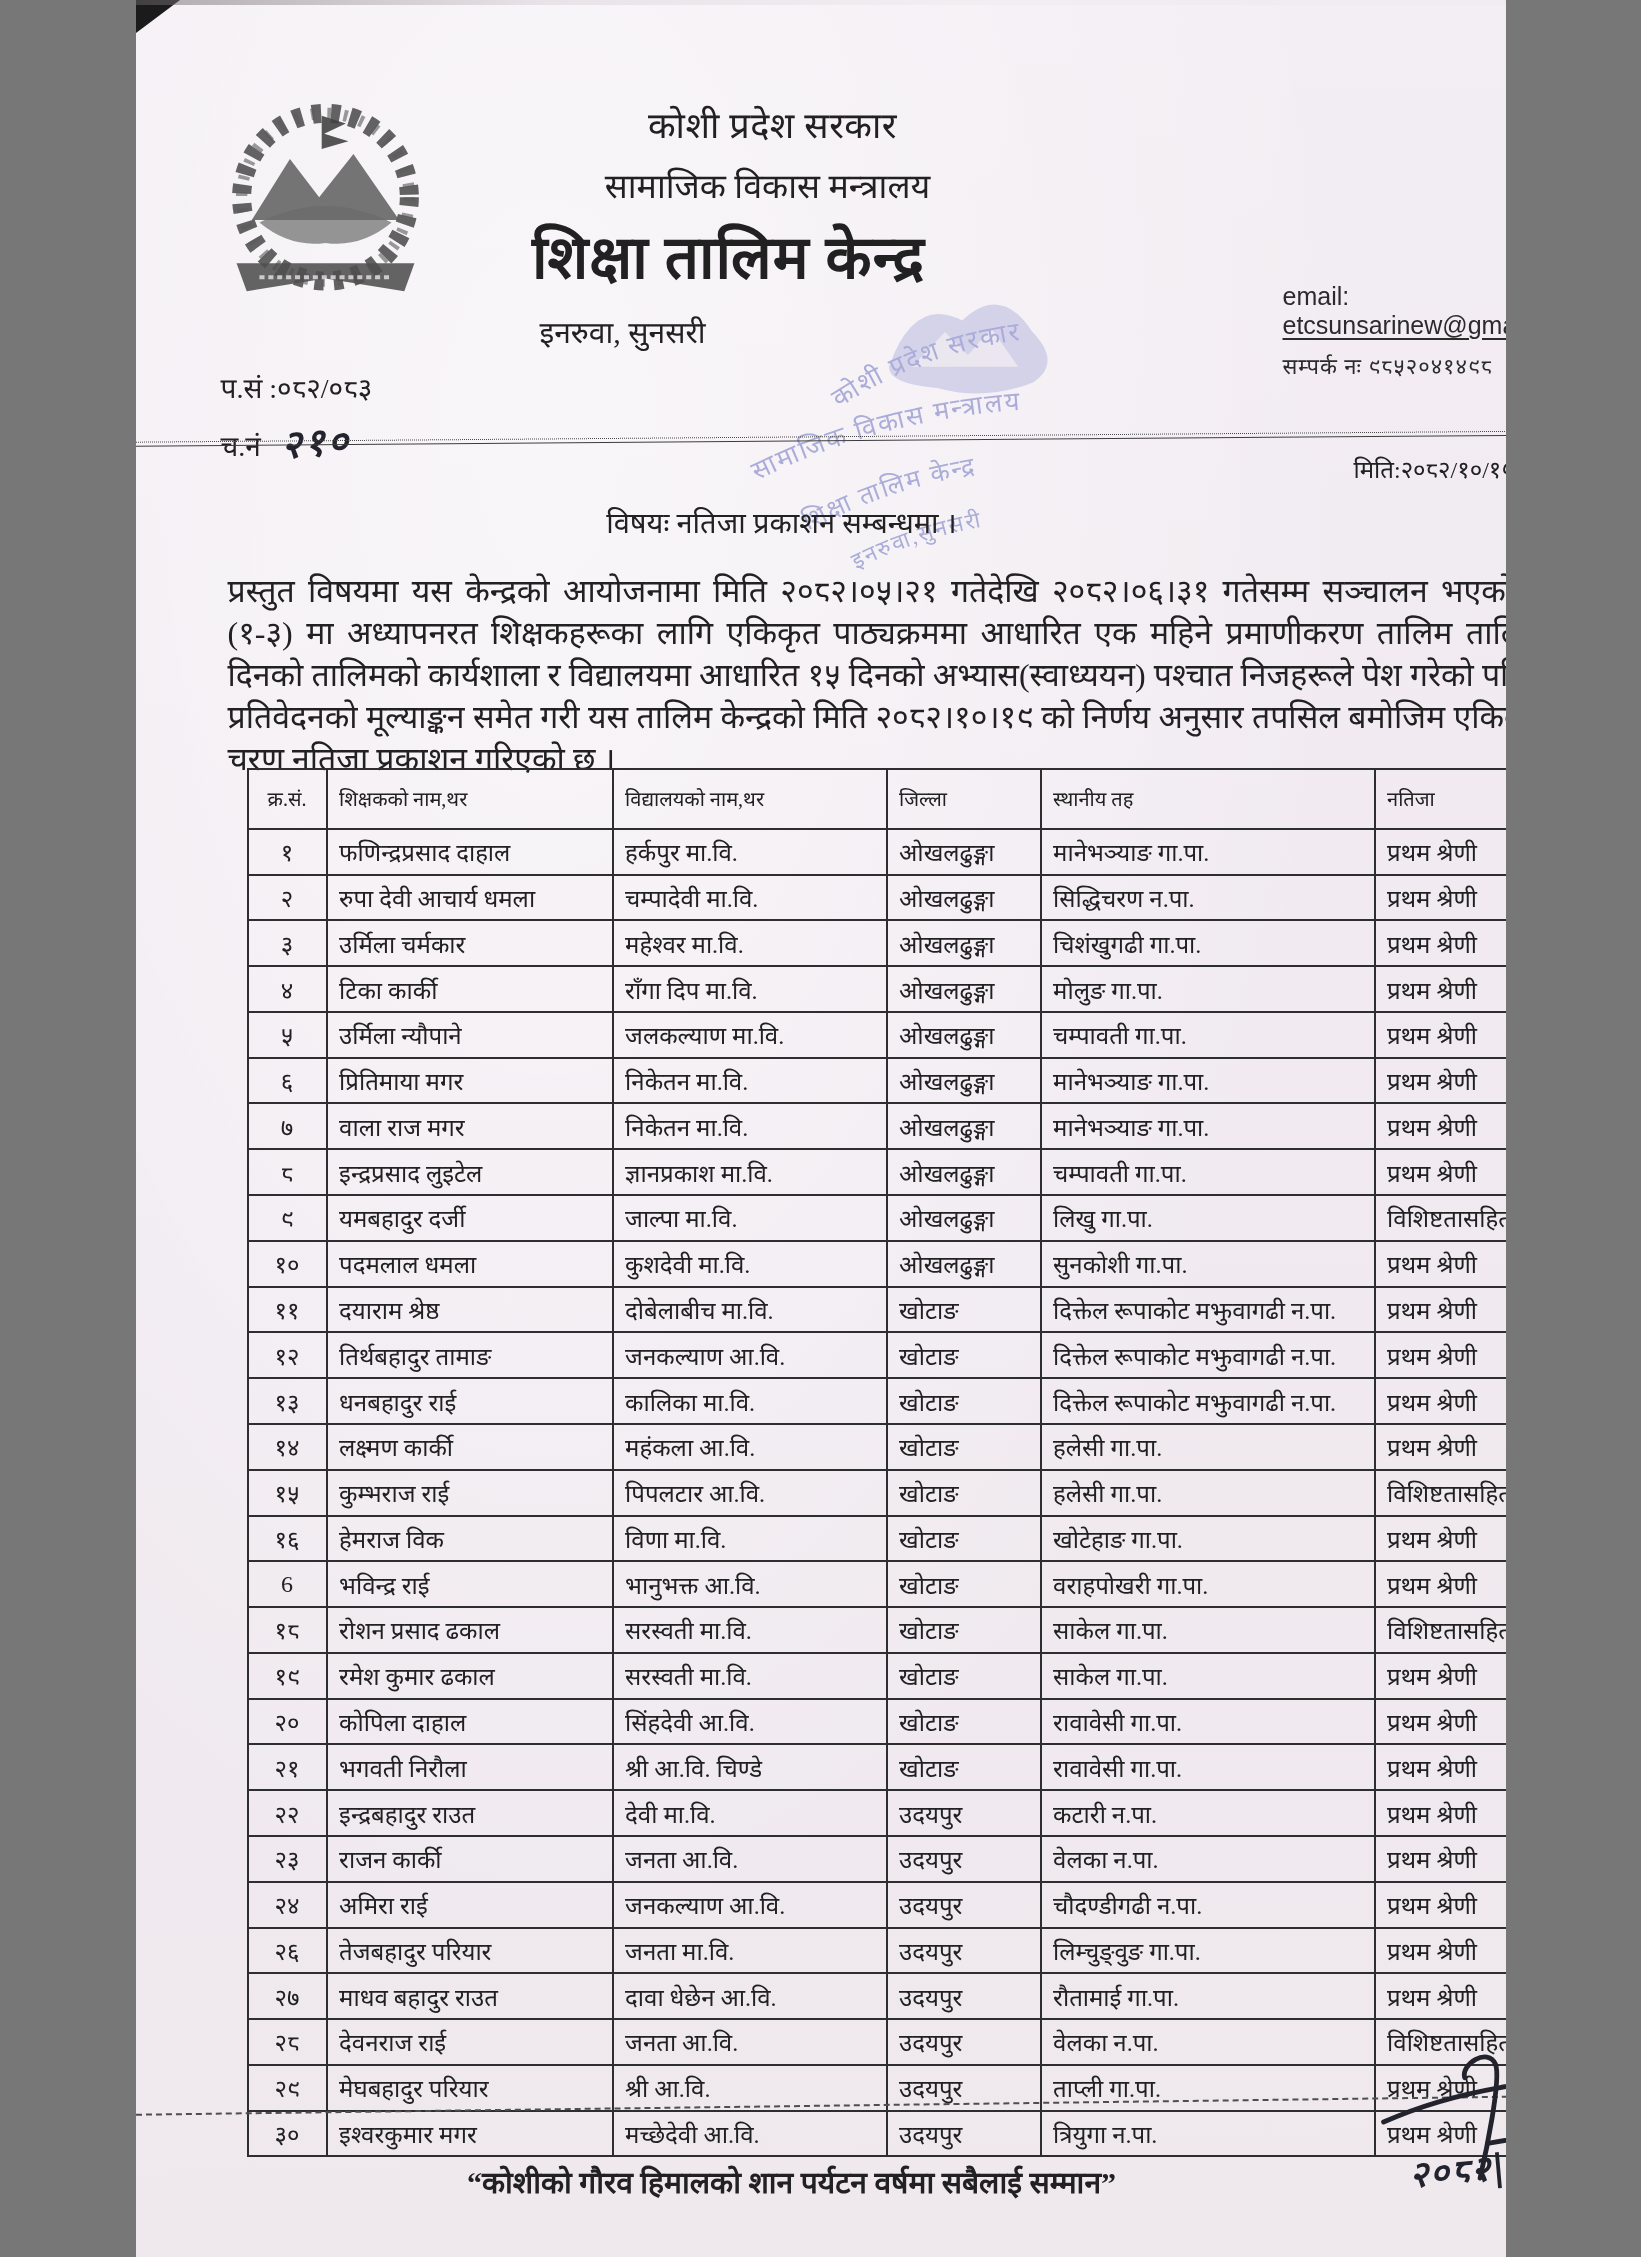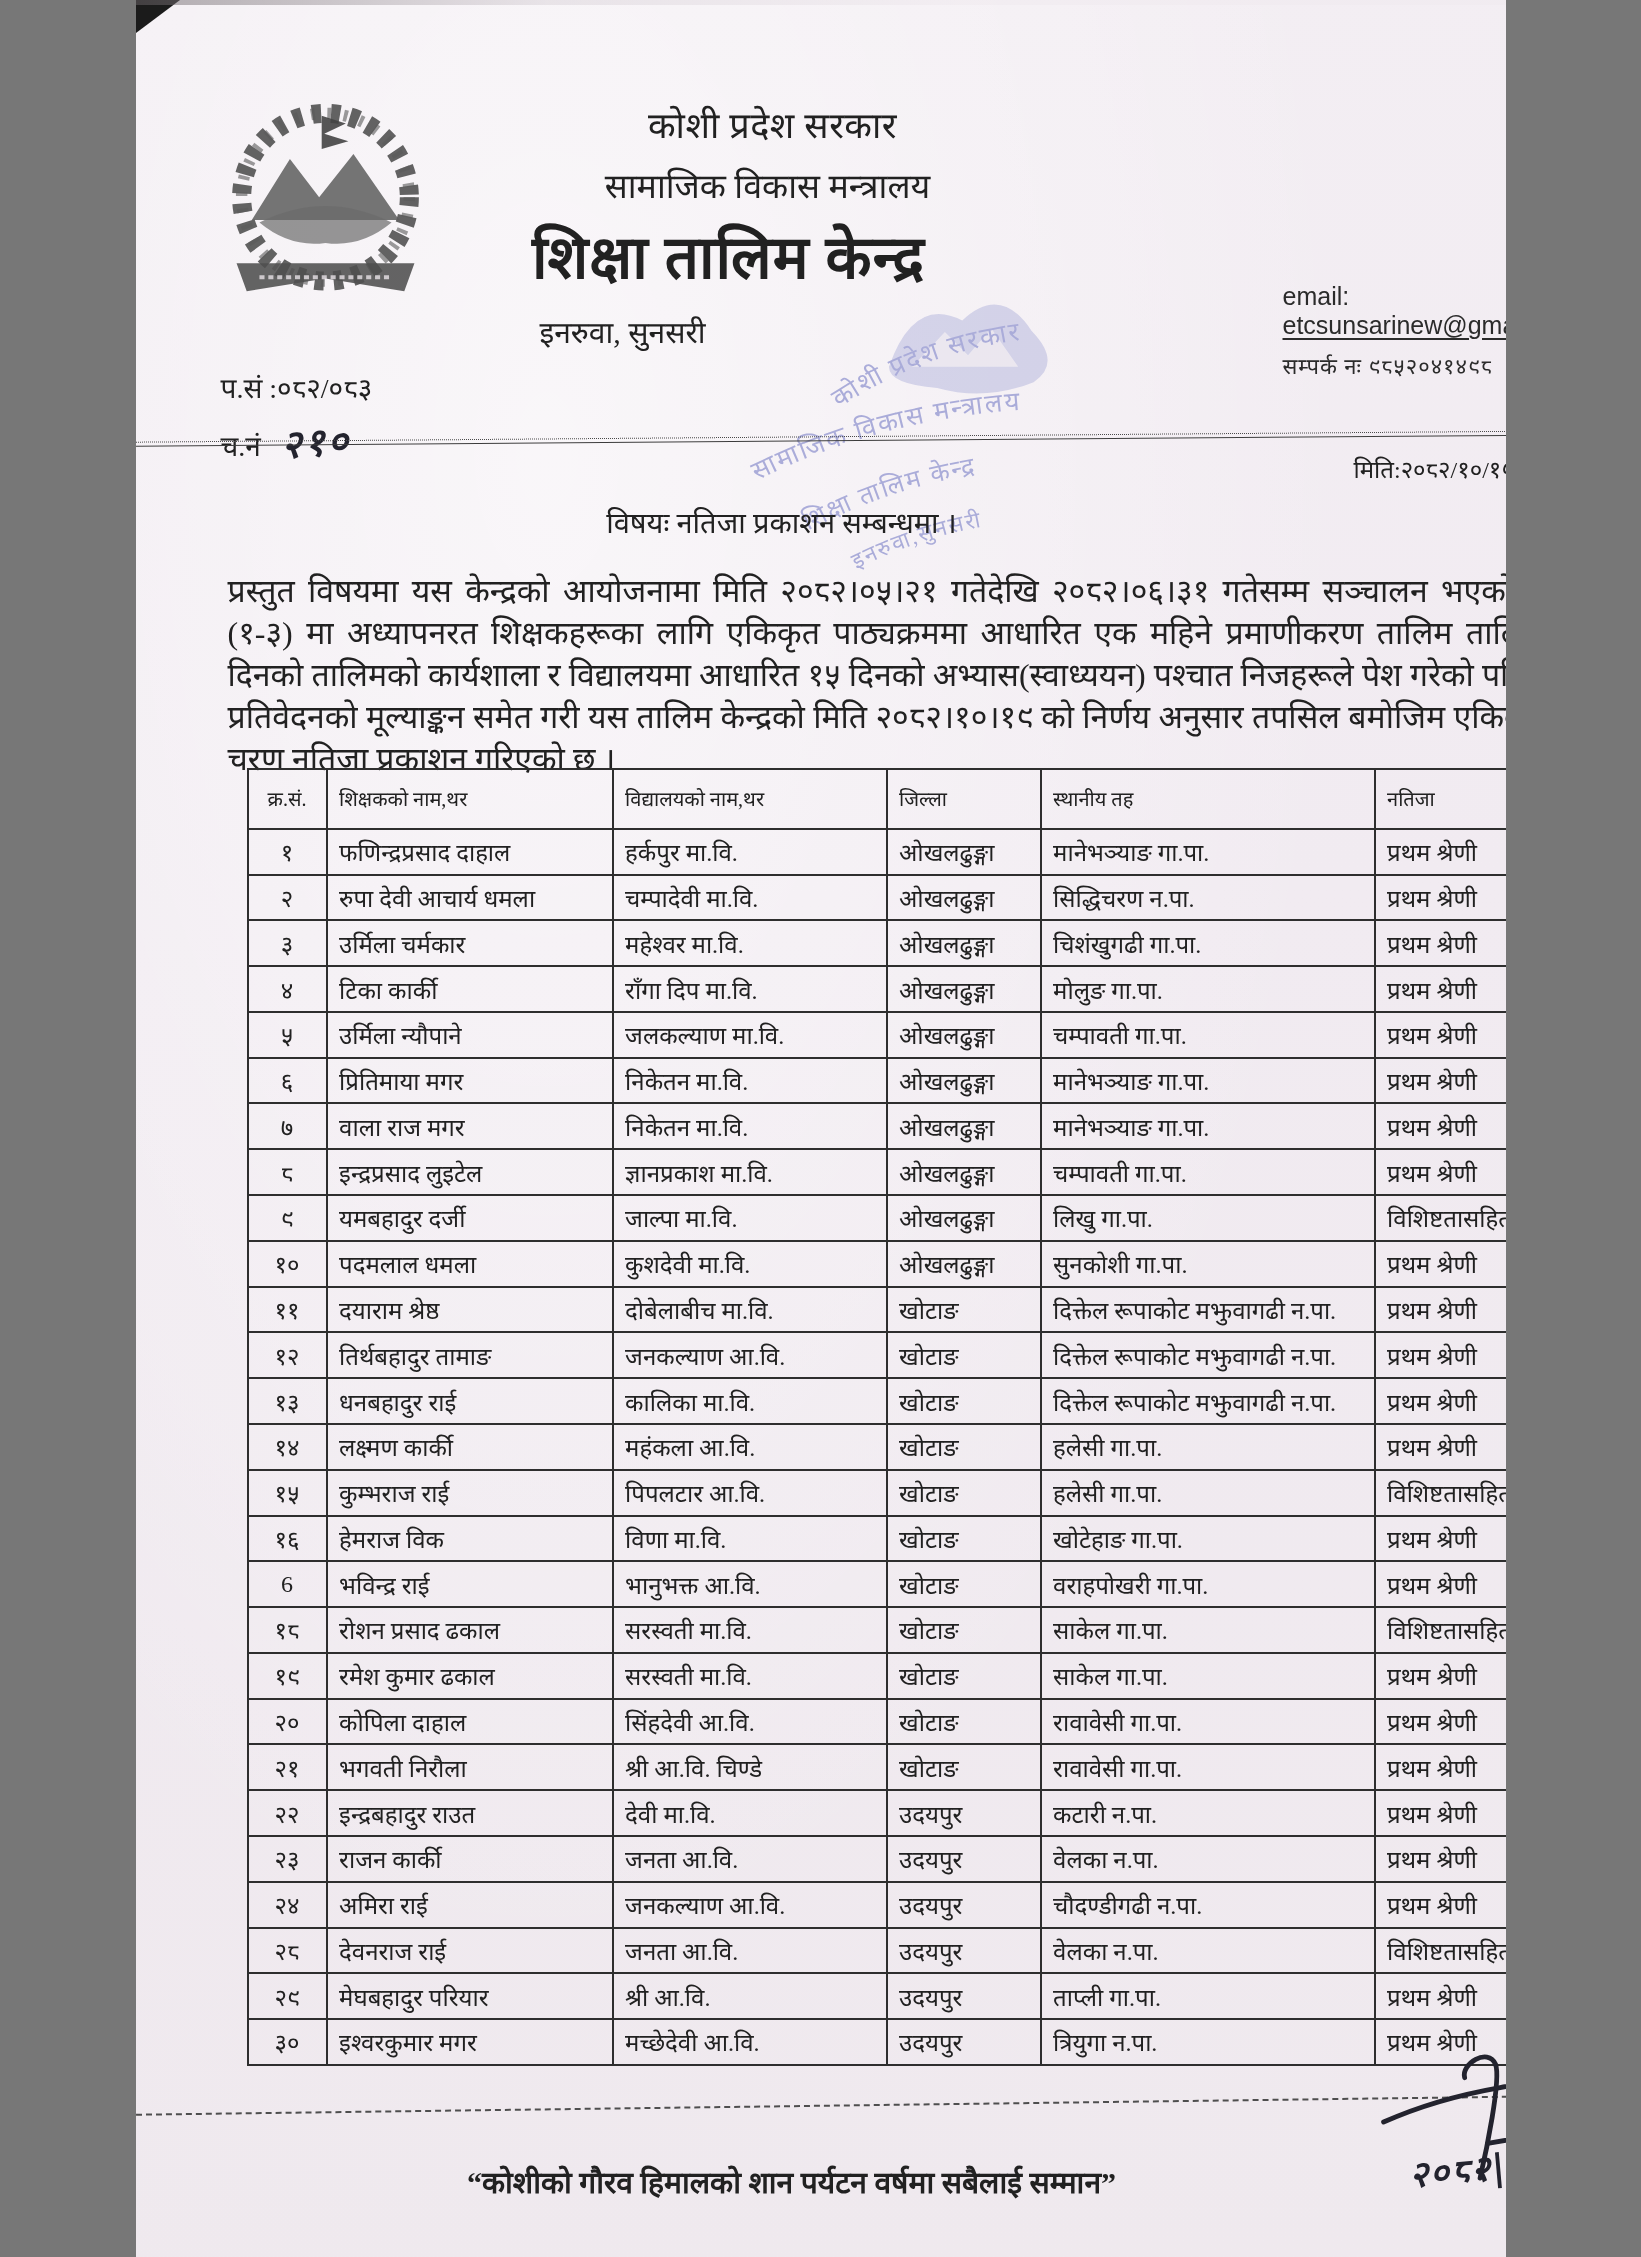--- a/index.html
+++ b/index.html
@@ -336,20 +336,36 @@
         </tr>
         <tr>
           <td class="c0">२४</td>
           <td class="c1">अमिरा राई</td>
           <td class="c2">जनकल्याण आ.वि.</td>
           <td class="c3">उदयपुर</td>
           <td class="c4">चौदण्डीगढी न.पा.</td>
           <td class="c5">प्रथम श्रेणी</td>
         </tr>
         <tr>
+          <td class="c0">२६</td>
+          <td class="c1">तेजबहादुर परियार</td>
+          <td class="c2">जनता मा.वि.</td>
+          <td class="c3">उदयपुर</td>
+          <td class="c4">लिम्चुङ्वुङ गा.पा.</td>
+          <td class="c5">प्रथम श्रेणी</td>
+        </tr>
+        <tr>
+          <td class="c0">२७</td>
+          <td class="c1">माधव बहादुर राउत</td>
+          <td class="c2">दावा धेछेन आ.वि.</td>
+          <td class="c3">उदयपुर</td>
+          <td class="c4">रौतामाई गा.पा.</td>
+          <td class="c5">प्रथम श्रेणी</td>
+        </tr>
+        <tr>
           <td class="c0">२८</td>
           <td class="c1">देवनराज राई</td>
           <td class="c2">जनता आ.वि.</td>
           <td class="c3">उदयपुर</td>
           <td class="c4">वेलका न.पा.</td>
           <td class="c5">विशिष्टतासहित प्रथम</td>
         </tr>
         <tr>
           <td class="c0">२९</td>
           <td class="c1">मेघबहादुर परियार</td>

